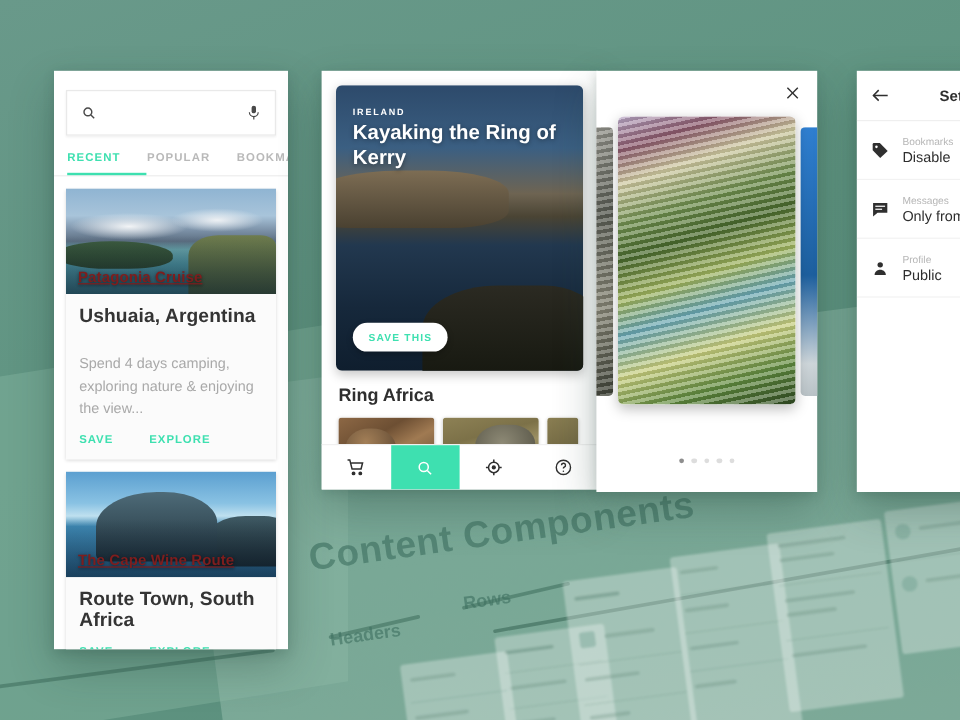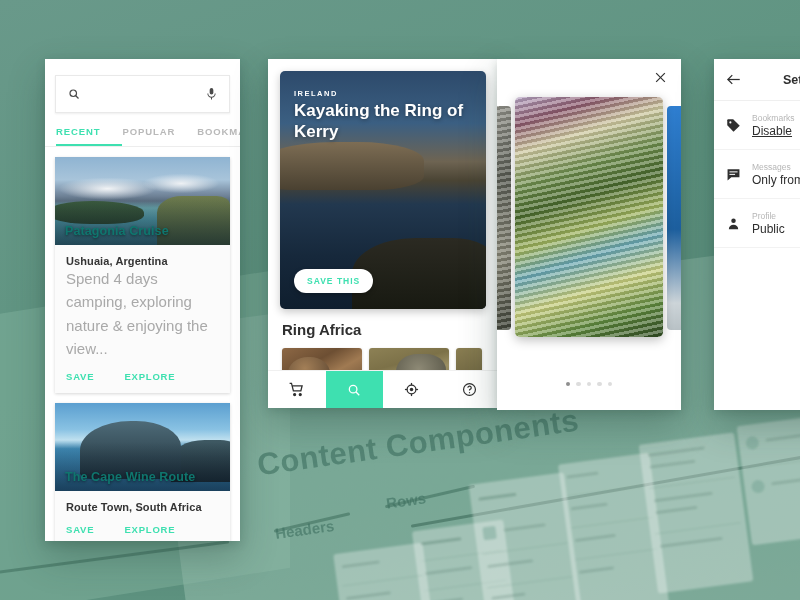--- a/index.html
+++ b/index.html
@@ -72,27 +72,27 @@
   .tab + .tab { margin-left:22px; }
   .tab.active { color:#3ee0b0; }
   .tabs-underline {
     position:absolute; left:11px; bottom:0; width:66px; height:2.5px; background:#3ee0b0;
   }
   .tabs-rule { height:1px; background:#ededed; }
 
   .card { margin:10px; background:#fbfbfb; box-shadow:0 1px 3px rgba(0,0,0,.16); }
   .card-hero { position:relative; height:88px; overflow:hidden; }
   .card-hero .hero-title {
-    position:absolute; left:10px; bottom:7px; color:#0f766e; font-size:12.5px;
-    font-weight:bold; text-shadow:0 1px 3px rgba(0,0,0,.55); letter-spacing:.1px;
+    position:absolute; left:10px; bottom:7px; color:#7f1d1d; font-size:12.5px;
+    font-weight:bold; text-shadow:0 1px 3px rgba(0,0,0,.55); letter-spacing:.1px;text-decoration:underline;
   }
   .card-hero .scrim { position:absolute; inset:0; background:linear-gradient(180deg,rgba(0,0,0,0) 45%,rgba(10,25,40,.55) 100%); }
   .card-body { padding:10px 11px 2px 11px; }
-  .card-place { font-size:11px; color:#343434; font-weight:bold; letter-spacing:.1px; }
-  .card-desc  { font-size:15px; color:#a9a9a9; line-height:1.55; margin-top:0; }
+  .card-place { font-size:16px; color:#343434; font-weight:bold; letter-spacing:.1px; }
+  .card-desc  { font-size:12px; color:#a9a9a9; line-height:1.55; margin-top:21px; }
   .card-actions { display:flex; padding:9px 11px 11px 11px; }
   .act { font-size:9.5px; font-weight:bold; color:#3ee0b0; letter-spacing:.8px; }
   .act + .act { margin-left:30px; }
 
   
   .img-patagonia{
     position:absolute; inset:0;
     background:
       radial-gradient(ellipse 70px 16px at 30% 36%, #f2f4f6 0%, rgba(242,244,246,0) 70%),
       radial-gradient(ellipse 55px 14px at 72% 30%, #eef1f4 0%, rgba(238,241,244,0) 70%),
@@ -434,21 +434,21 @@
 
   <div class="set-row">
     <span class="set-ico">
       <svg class="ico" width="15" height="15" viewBox="0 0 24 24" fill="#2f2f2f">
         <path d="M2 11.5V3.5A1.5 1.5 0 0 1 3.5 2h8l10.5 10.5L12 22 2 11.5z"></path>
         <circle cx="7" cy="7" r="1.7" fill="#fff"></circle>
       </svg>
     </span>
     <span>
       <span class="set-label" style="display:block;">Bookmarks</span>
-      <span class="set-value" style="display:block;text-decoration:underline;">Disable</span>
+      <span class="set-value" style="display:block;">Disable</span>
     </span>
   </div>
 
   <div class="set-row">
     <span class="set-ico">
       <svg class="ico" width="15" height="15" viewBox="0 0 24 24" fill="#2f2f2f">
         <path d="M2.5 3.5h19v13h-13l-6 5z"></path>
         <rect x="5.5" y="7" width="13" height="1.6" fill="#fff"></rect>
         <rect x="5.5" y="11" width="9" height="1.6" fill="#fff"></rect>
       </svg>

